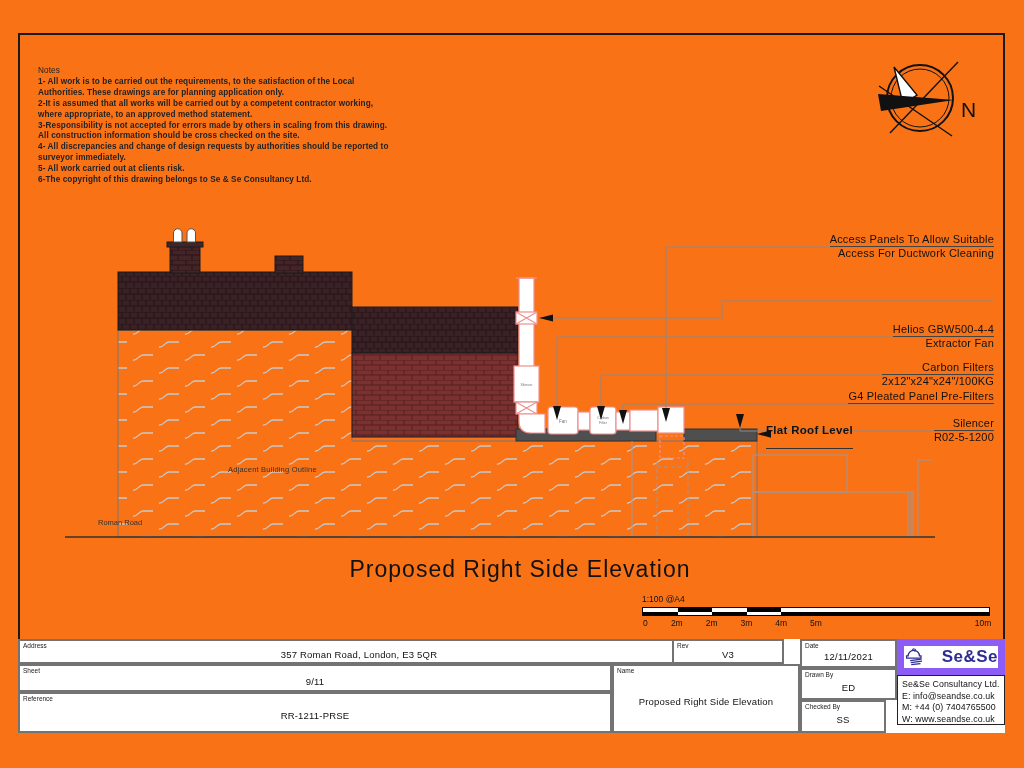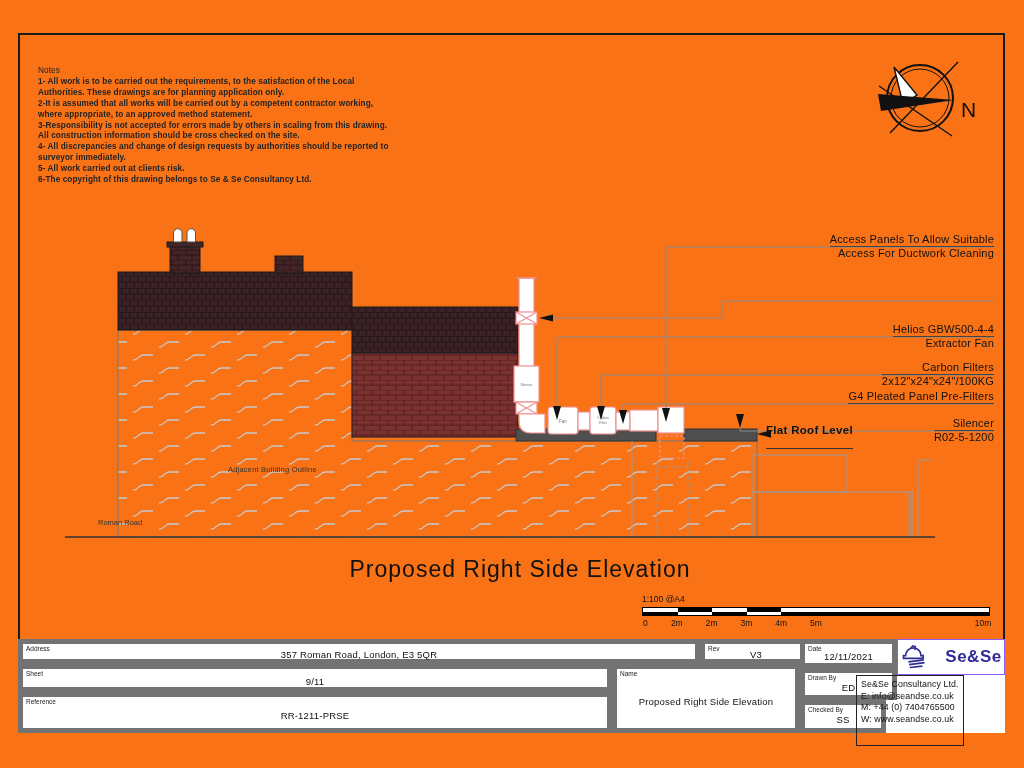--- a/index.html
+++ b/index.html
@@ -22,24 +22,24 @@
   .scalebar .sb-label { display:block; margin-bottom:3px; }
   .sb-bar { position:relative; height:9px; border:1px solid #000; background:#fff; }
   .sb-seg { position:absolute; top:0; bottom:0; }
   .sb-seg .half { position:absolute; left:0; right:0; height:50%; }
   .sb-seg .t { top:0; } .sb-seg .b { bottom:0; }
   .blk { background:#000; } .wht { background:#fff; }
   .sb-ticks { position:relative; height:12px; margin-top:2px; }
   .sb-ticks span { position:absolute; transform:translateX(-50%); white-space:nowrap; }
   
   .titleblock { position:absolute; left:18px; top:639px; width:987px; height:94px; background:#fff; }
-  .cell { position:absolute; border:5px solid #737373; background:#fff; }
+  .cell { position:absolute; border:2px solid #737373; background:#fff; }
   .cell .lbl { position:absolute; top:1px; left:3px; font-size:6.5px; color:#222; }
   .cell .val { position:absolute; inset:0; display:flex; align-items:center; justify-content:center; font-size:9.5px; padding-top:6px; letter-spacing:0.2px; }
-  .logo-box { position:absolute; border:1px solid #8b5cf6; background:#fff; display:flex; align-items:center; justify-content:center; gap:17px; }
+  .logo-box { position:absolute; border:7px solid #8b5cf6; background:#fff; display:flex; align-items:center; justify-content:center; gap:17px; }
   .logo-text { font-size:17px; font-weight:600; color:#2f2c96; letter-spacing:0.5px; }
   .company { position:absolute; border:1px solid #222; padding:3px 4px; font-size:8.8px; line-height:11.6px; letter-spacing:0.1px; }
 </style>
 </head>
 <body>
 
 <div class="sheet">
 
   <div class="border-frame"></div>
 
@@ -228,21 +228,21 @@
       <span style="left:50%">5m</span>
       <span style="left:98%">10m</span>
     </div>
   </div>
 
   <div class="titleblock">
     <div class="cell" style="left:0;top:0;width:682px;height:25px">
       <span class="lbl">Address</span>
       <span class="val">357 Roman Road, London, E3 5QR</span>
     </div>
-    <div class="cell" style="left:682px;top:0;width:112px;height:25px">
+    <div class="cell" style="left:654px;top:0;width:112px;height:25px">
       <span class="lbl">Rev</span>
       <span class="val">V3</span>
     </div>
     <div class="cell" style="left:782px;top:0;width:97px;height:29px">
       <span class="lbl">Date</span>
       <span class="val">12/11/2021</span>
     </div>
     <div class="cell" style="left:0;top:25px;width:594px;height:28px">
       <span class="lbl">Sheet</span>
       <span class="val">9/11</span>
@@ -264,21 +264,21 @@
       <span class="val">SS</span>
     </div>
     <div class="logo-box" style="left:879px;top:0;width:108px;height:36px">
       <svg width="28" height="26" viewBox="0 0 40 36">
         <path d="M8,16 a11,11 0 0 1 22,0 l3,0 l0,4 L5,20 l0,-4 z" fill="none" stroke="#2f2c96" stroke-width="2.4"></path>
         <path d="M15,6 l3,-4 4,1 -1,5" fill="none" stroke="#2f2c96" stroke-width="2"></path>
         <path d="M12,25 l22,-3 M13,29 l22,-3 M14,33 l18,-2" fill="none" stroke="#2f2c96" stroke-width="2.4"></path>
       </svg>
       <span class="logo-text">Se&amp;Se</span>
     </div>
-    <div class="company" style="left:838px;top:36px;width:108px;height:71px">
+    <div class="company" style="left:879px;top:36px;width:108px;height:50px">
       <div>Se&amp;Se Consultancy Ltd.</div>
       <div>E: info@seandse.co.uk</div>
       <div>M: +44 (0) 7404765500</div>
       <div>W: www.seandse.co.uk</div>
     </div>
   </div>
 
 </div>
 
 </body></html>

